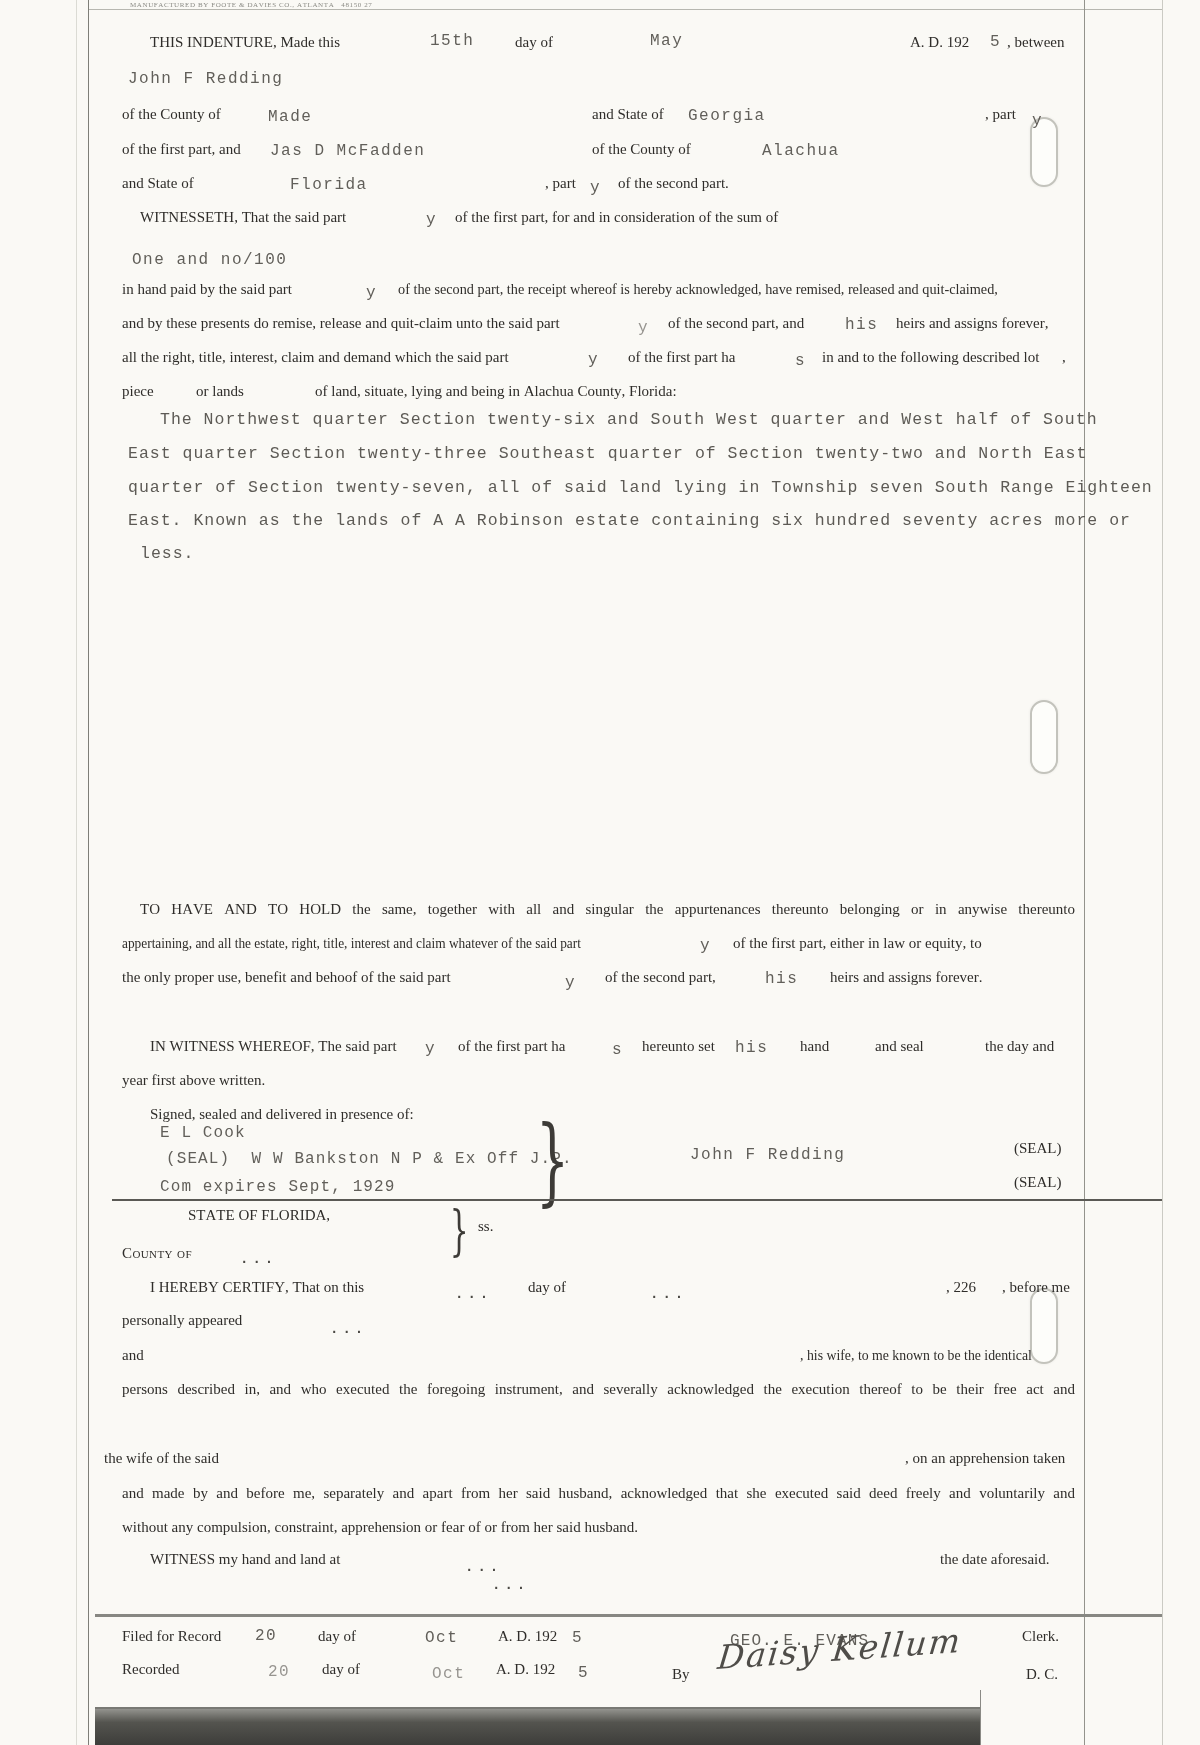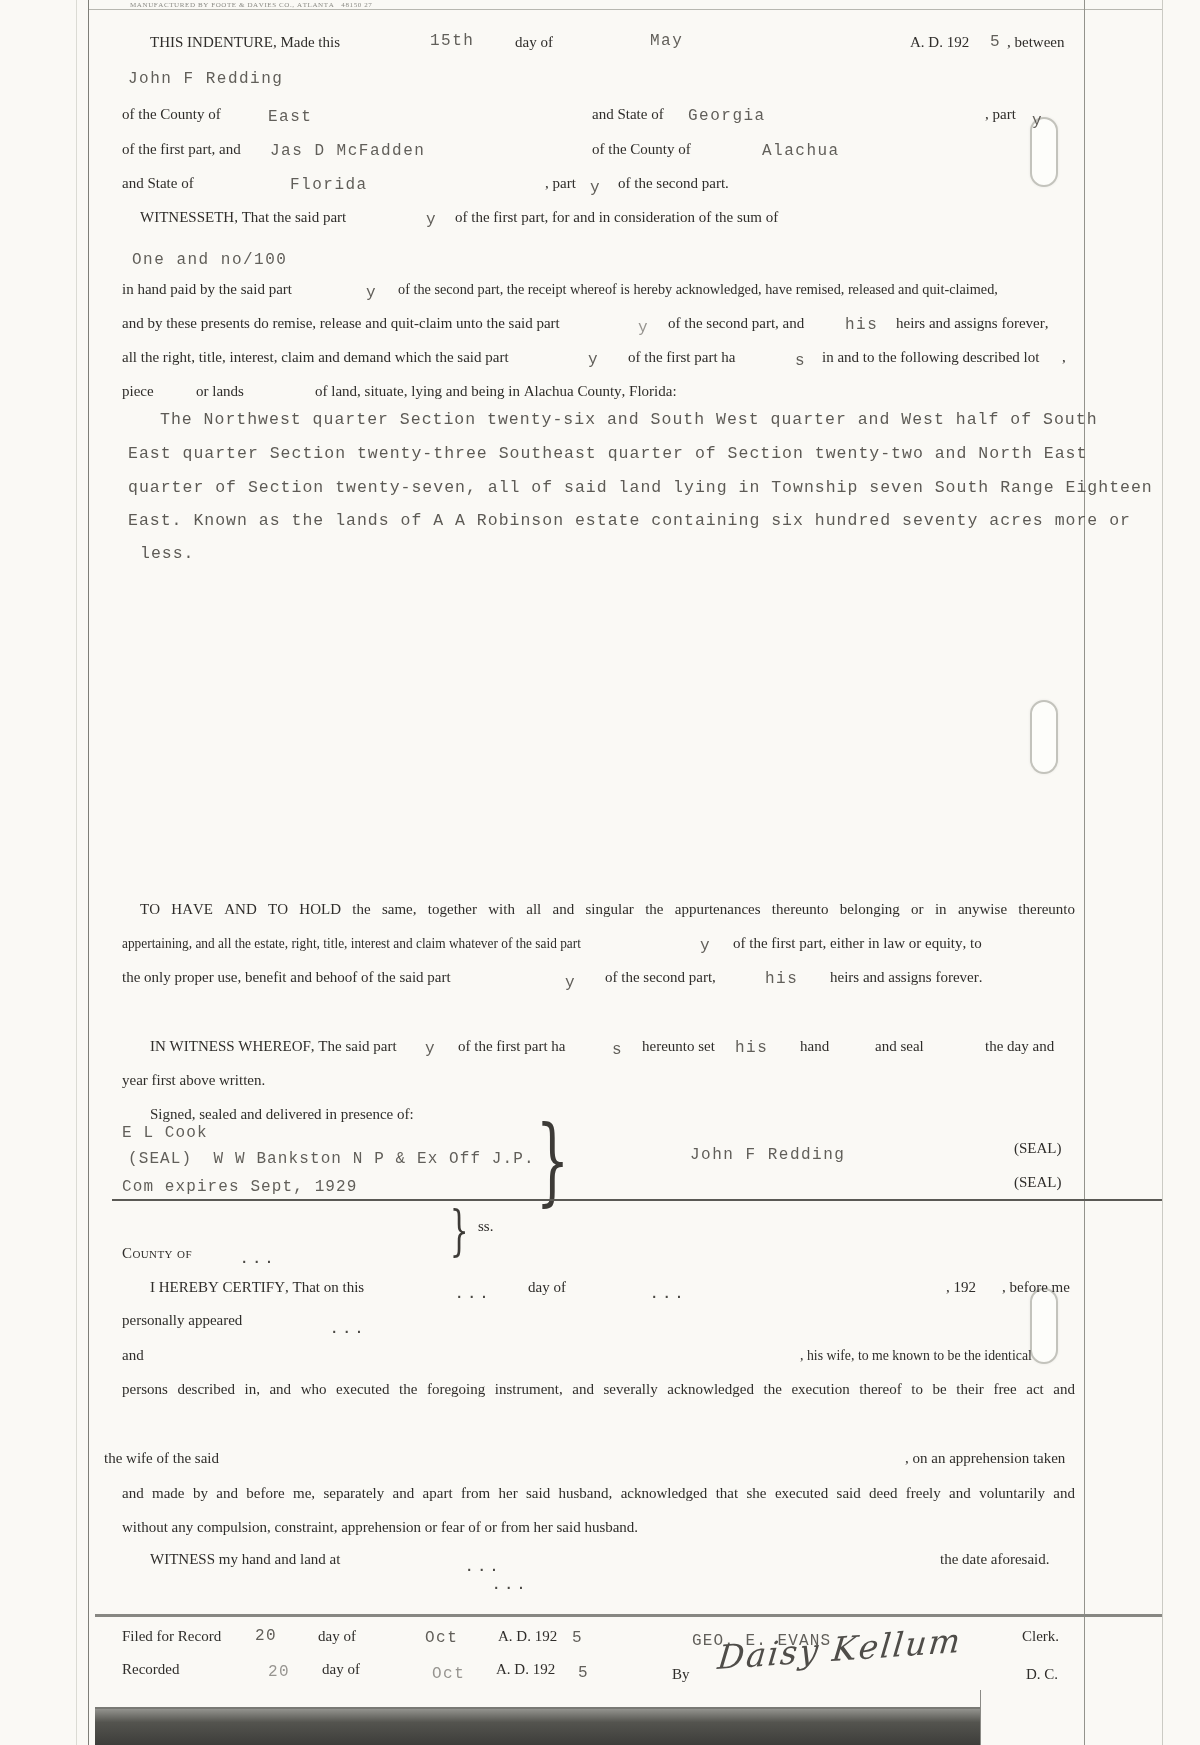--- a/index.html
+++ b/index.html
@@ -4,21 +4,21 @@
 <style>
   html,body{margin:0;padding:0;background:#e9e9e5;}
   .page{position:relative;width:1200px;height:1745px;background:#faf9f5;overflow:hidden;
         font-kerning:none;}
   
   .line{position:absolute;left:0;top:0;width:1200px;height:24px;}
   .frag{position:absolute;top:0;white-space:pre;}
   .p{font-family:"Liberation Serif","DejaVu Serif",serif;font-size:15px;color:#2f2d2a;}
   .t{font-family:"Liberation Mono","DejaVu Sans Mono",monospace;font-size:16px;color:#55524d;
      letter-spacing:1.5px;opacity:.92;}
-  .tsm{letter-spacing:1.1px;}
+  .tsm{letter-spacing:1.1px;margin-left:38px;}
   .desc{letter-spacing:1px;font-size:16.5px;color:#504d48;}
   .faint{opacity:.6;}
   .dots{font-family:"Liberation Mono","DejaVu Sans Mono",monospace;font-weight:bold;
         letter-spacing:4px;font-size:14px;color:#4b4944;}
   .jline{position:absolute;text-align:justify;text-align-last:justify;height:24px;}
   .sx95{transform:scaleX(.95);transform-origin:0 0;}
   .sx92{transform:scaleX(.92);transform-origin:0 0;}
   .sx89{transform:scaleX(.89);transform-origin:0 0;}
   .smallcaps{font-variant:small-caps;letter-spacing:.4px;}
   .tiny{font-family:"Liberation Serif",serif;font-size:7px;color:#8b8b85;letter-spacing:.6px;}
@@ -58,21 +58,21 @@
     <span class="frag t" style="left:650px;top:-2px">May</span>
     <span class="frag p" style="left:910px">A. D. 192</span>
     <span class="frag t" style="left:990px;top:-1px">5</span>
     <span class="frag p" style="left:1007px">, between</span>
   </div>
   <div class="line" style="top:70px">
     <span class="frag t" style="left:128px">John F Redding</span>
   </div>
   <div class="line" style="top:106px">
     <span class="frag p" style="left:122px">of the County of</span>
-    <span class="frag t" style="left:268px;top:2px">East</span>
+    <span class="frag t" style="left:268px;top:2px">Made</span>
     <span class="frag p" style="left:592px">and State of</span>
     <span class="frag t" style="left:688px;top:1px">Georgia</span>
     <span class="frag p" style="left:985px">, part</span>
     <span class="frag t" style="left:1032px;top:6px">y</span>
   </div>
   <div class="line" style="top:141px">
     <span class="frag p" style="left:122px">of the first part, and</span>
     <span class="frag t" style="left:270px;top:1px">Jas D McFadden</span>
     <span class="frag p" style="left:592px">of the County of</span>
     <span class="frag t" style="left:762px;top:1px">Alachua</span>
@@ -182,34 +182,37 @@
   </div>
   <div class="line" style="top:1140px">
     <span class="frag p" style="left:1014px">(SEAL)</span>
   </div>
   <div class="line" style="top:1174px">
     <span class="frag p" style="left:1014px">(SEAL)</span>
   </div>
 
   <div class="hrule" style="left:112px;top:1199px;width:1050px;height:2px;background:#5a5954"></div>
 
+  <div class="line" style="top:1207px">
+    <span class="frag p" style="left:188px">STATE OF FLORIDA,</span>
+  </div>
   <div class="brace" style="left:442px;top:1204px;font-size:54px">}</div>
   <div class="line" style="top:1218px">
     <span class="frag p" style="left:478px">ss.</span>
   </div>
   <div class="line" style="top:1245px">
     <span class="frag p smallcaps" style="left:122px">County of</span>
     <span class="frag dots" style="left:240px;top:6px">...</span>
   </div>
   <div class="line" style="top:1279px">
     <span class="frag p" style="left:150px">I HEREBY CERTIFY, That on this</span>
     <span class="frag dots" style="left:455px;top:7px">...</span>
     <span class="frag p" style="left:528px">day of</span>
     <span class="frag dots" style="left:650px;top:7px">...</span>
-    <span class="frag p" style="left:946px">, 192</span>
+    <span class="frag p" style="left:946px">, 226</span>
     <span class="frag p" style="left:1002px">, before me</span>
   </div>
   <div class="line" style="top:1312px">
     <span class="frag p" style="left:122px">personally appeared</span>
     <span class="frag dots" style="left:330px;top:9px">...</span>
   </div>
   <div class="line" style="top:1347px">
     <span class="frag p" style="left:122px">and</span>
     <span class="frag p sx92" style="left:800px">, his wife, to me known to be the identical</span>
   </div>

